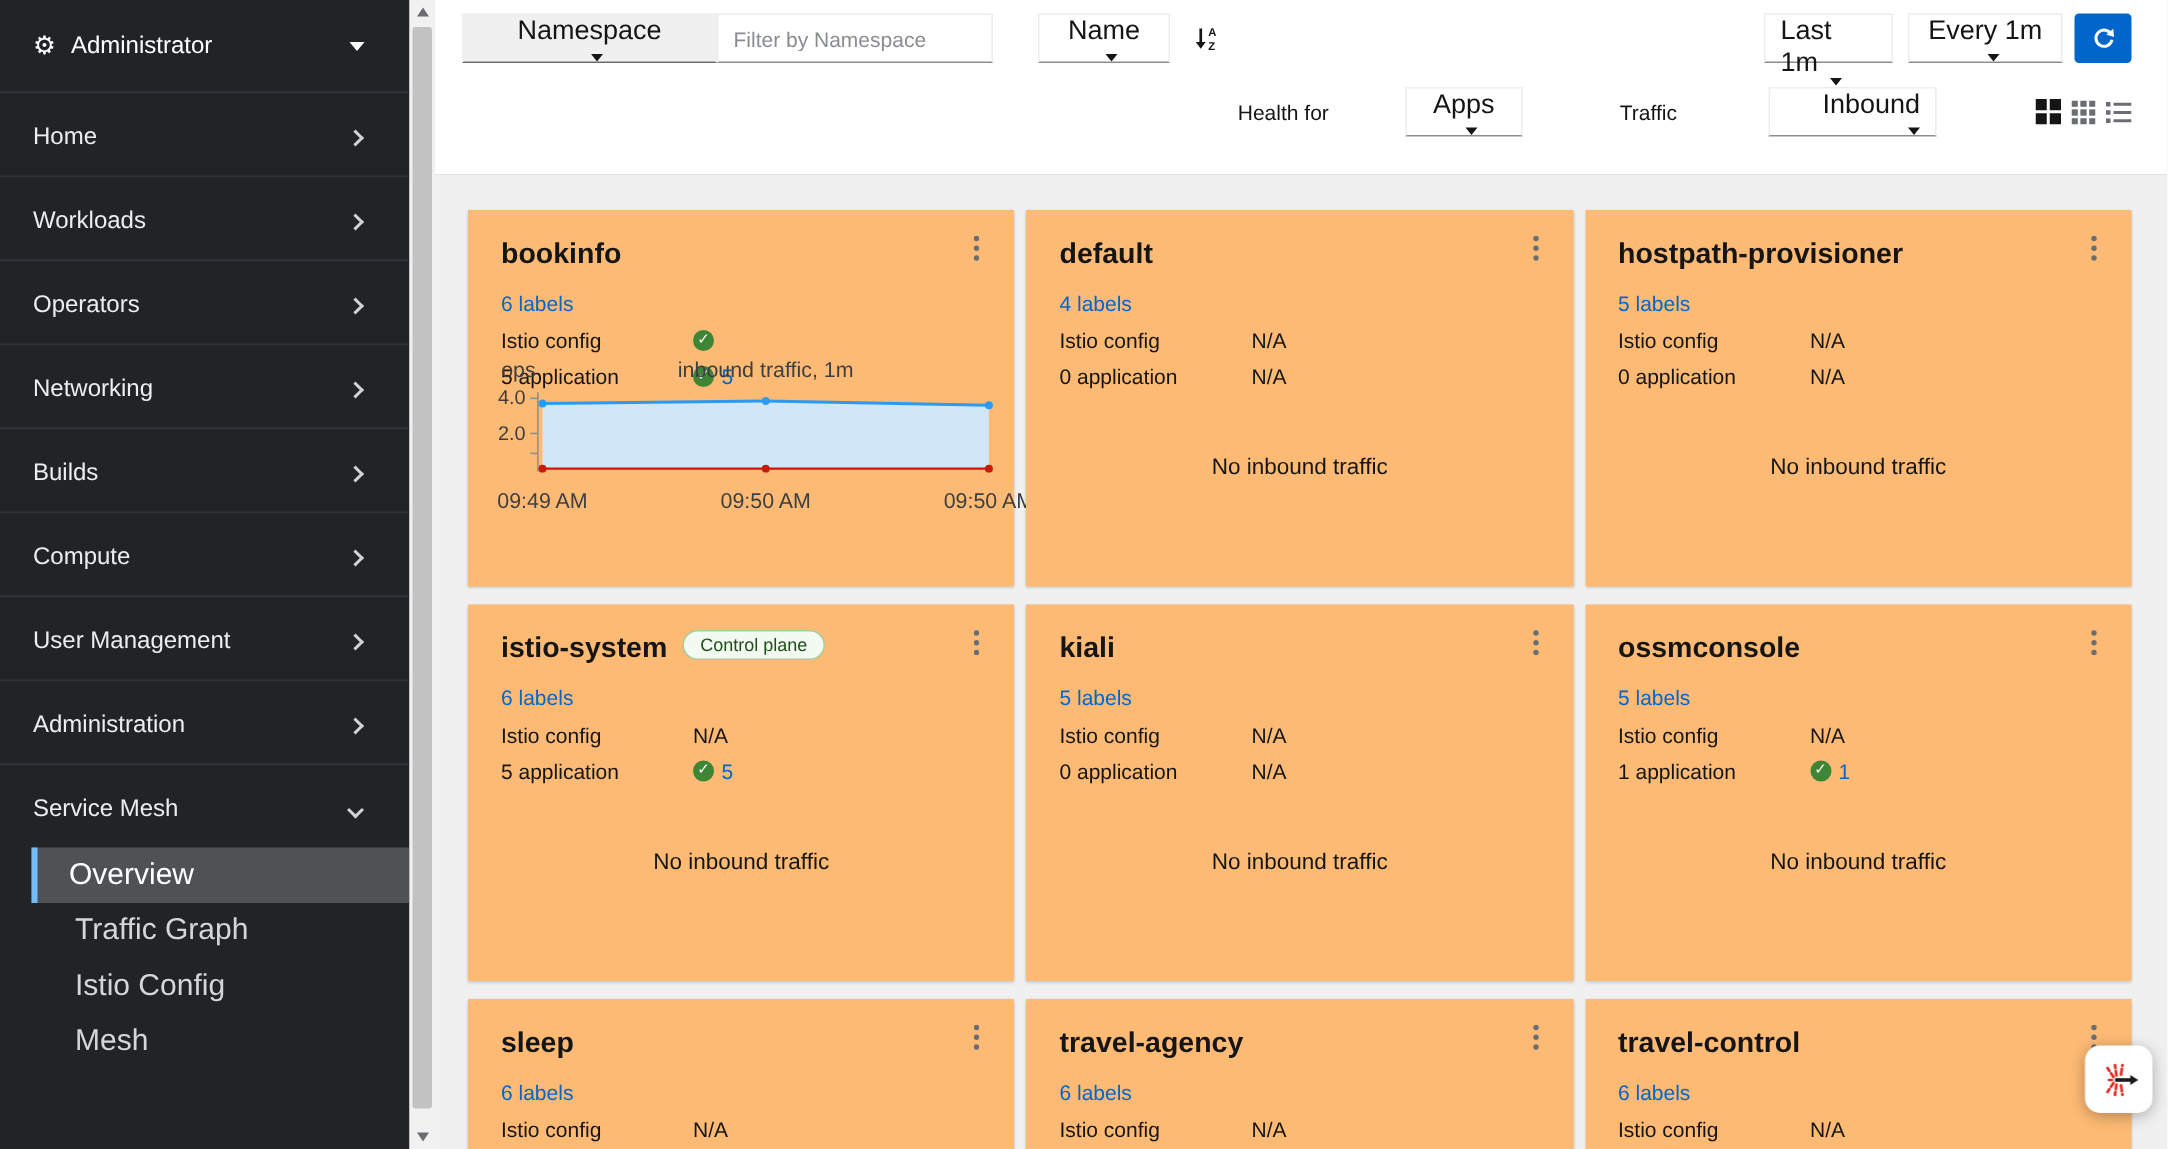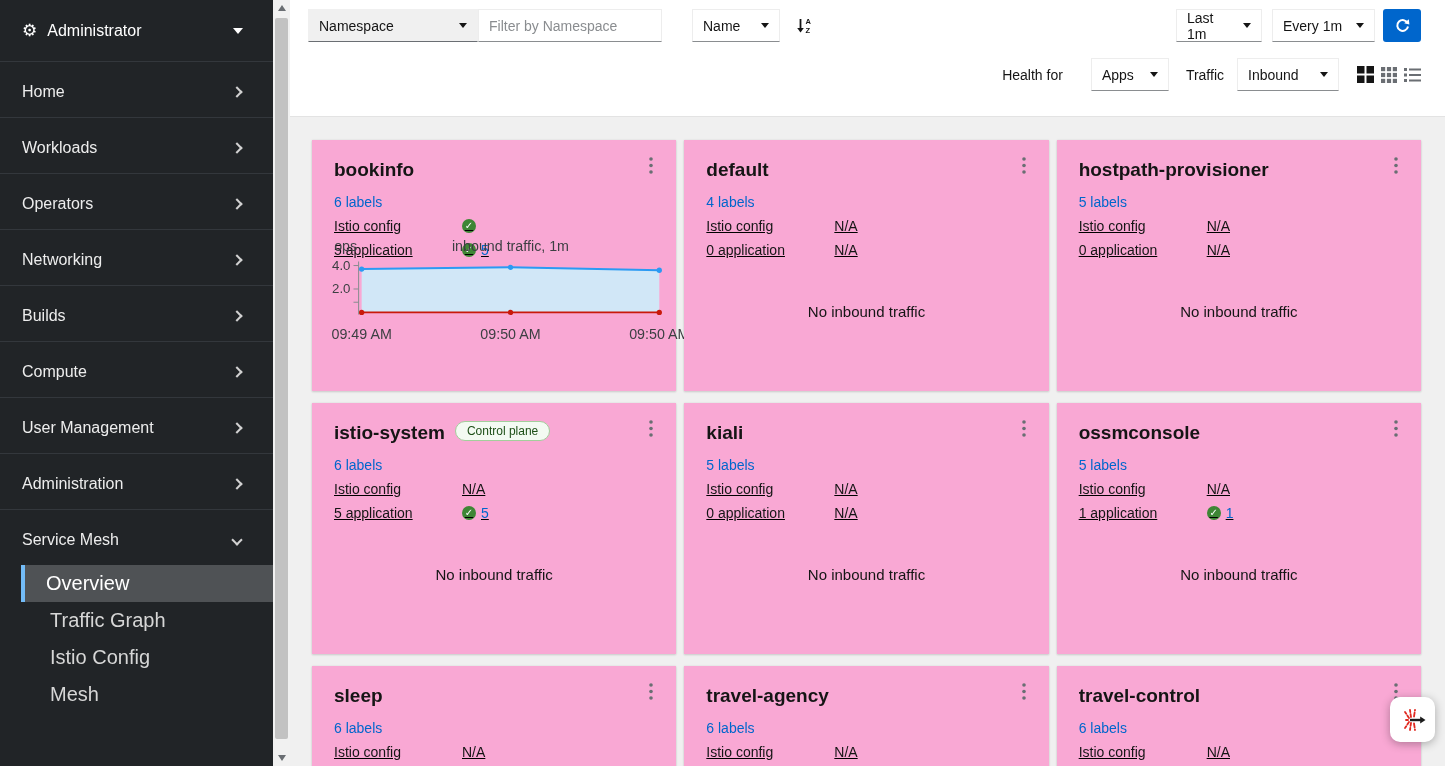--- a/index.html
+++ b/index.html
@@ -30,51 +30,51 @@
   .sb-arrow { position:absolute; left:0; width:17px; height:16px; display:flex; align-items:center; justify-content:center; }
   .sb-arrow.up { top:0; } .sb-arrow.down { bottom:0; }
   .tri-up { width:0; height:0; border-left:4px solid transparent; border-right:4px solid transparent; border-bottom:6px solid #6a6e73; }
   .tri-down { width:0; height:0; border-left:4px solid transparent; border-right:4px solid transparent; border-top:6px solid #6a6e73; }
   .sb-thumb { position:absolute; top:18px; bottom:27px; left:2px; width:13px; background:#c2c2c2; border-radius:2px; }
 
   
   main { flex:1; background:#f0f0f0; display:flex; flex-direction:column; min-width:0; }
   .toolbar { background:#fff; height:117px; flex:0 0 117px; padding:9px 24px 0 18px; border-bottom:1px solid #e3e3e3; }
   .t-row1 { display:flex; align-items:center; height:33px; }
-  .t-row2 { display:flex; align-items:center; justify-content:flex-end; height:33px; margin-top:16px; }
+  .t-row2 { display:flex; align-items:center; justify-content:flex-end; height:33px; margin-top:16px;gap:48px; }
 
   .pf-select { height:33px; display:flex; align-items:center; justify-content:space-between;
     background:#fff; border:1px solid #ededed; border-bottom:1px solid #8a8d90;
-    font-size:14px; color:#151515; padding:0 10px 0 10px; cursor:pointer; }
+    font-size:18px; color:#151515; padding:0 10px 0 10px; cursor:pointer;flex-direction:column; }
   .caret-d { width:0; height:0; border-left:4px solid transparent; border-right:4px solid transparent;
     border-top:5px solid #151515; margin-left:10px; }
   .ns-select { width:170px; background:#f0f0f0; border-color:#f0f0f0; border-bottom:1px solid #6a6e73; }
   .filter-input { width:184px; height:33px; border:1px solid #ededed; border-bottom:1px solid #8a8d90;
     font-size:14px; padding:0 10px; font-family:inherit; color:#0f766e; }
   .filter-input::placeholder { color:#8a8d90; }
   .name-select { width:88px; margin-left:30px; }
   .sort-btn { margin-left:16px; background:none; border:none; cursor:pointer; display:flex; align-items:center; }
   .spacer { flex:1; }
   .dur-select { width:86px; }
   .ref-select { width:103px; margin-left:10px;text-align:right; }
   .refresh-btn { width:38px; height:33px; margin-left:8px; background:#0066cc; border:none; border-radius:3px;
     display:flex; align-items:center; justify-content:center; cursor:pointer; }
 
   .h4-label { font-size:14px; color:#151515; }
-  .apps-select { width:78px; margin-left:28px; }
+  .apps-select { width:78px; margin-left:3px; }
   .traffic-label { margin-left:17px; }
-  .inbound-select { width:102px; margin-left:13px; }
+  .inbound-select { width:112px; margin-left:13px;align-items:flex-end; }
   .view-icons { display:flex; align-items:center; gap:7px; margin-left:18px; }
   .view-btn { background:none; border:none; cursor:pointer; display:flex; padding:0; }
 
   
   .cards { flex:1; overflow:hidden; padding:23px 24px 0 22px; display:grid;
     grid-template-columns:repeat(3,1fr); gap:12px 8px; grid-auto-rows:251px; }
-  .card { background:#f9a8d4; position:relative; padding:17px 22px;
-    box-shadow:0 1px 2px rgba(3,3,3,.14), 0 0 2px rgba(3,3,3,.08);text-decoration:underline; }
+  .card { background:#fdba74; position:relative; padding:17px 22px;
+    box-shadow:0 1px 2px rgba(3,3,3,.14), 0 0 2px rgba(3,3,3,.08); }
   .card-title { font-size:19px; font-weight:bold; color:#151515; line-height:26px; cursor:pointer; display:inline-block;}
   .cp-badge { display:inline-block; font-size:12px; color:#1e4f18; background:#f3faf2;
     border:1px solid #a3ce9c; border-radius:11px; padding:2px 11px; margin-left:10px; vertical-align:4px; }
   .kebab { position:absolute; top:15px; right:21px; background:none; border:none; cursor:pointer; padding:2px; }
   .labels-link { display:inline-block; margin-top:11px; font-size:14px; color:#0066cc; text-decoration:none; cursor:pointer; }
   .detail-row { display:flex; align-items:center; font-size:14px; color:#151515; margin-top:5px; height:19px; }
   .detail-label { width:128px; flex:0 0 128px; }
   .check-ic { display:inline-flex; width:14px; height:14px; border-radius:50%; background:#3e8635;
     color:#fff; font-size:10px; line-height:14px; align-items:center; justify-content:center; }
   .count-link { color:#0066cc; margin-left:5px; cursor:pointer; }

